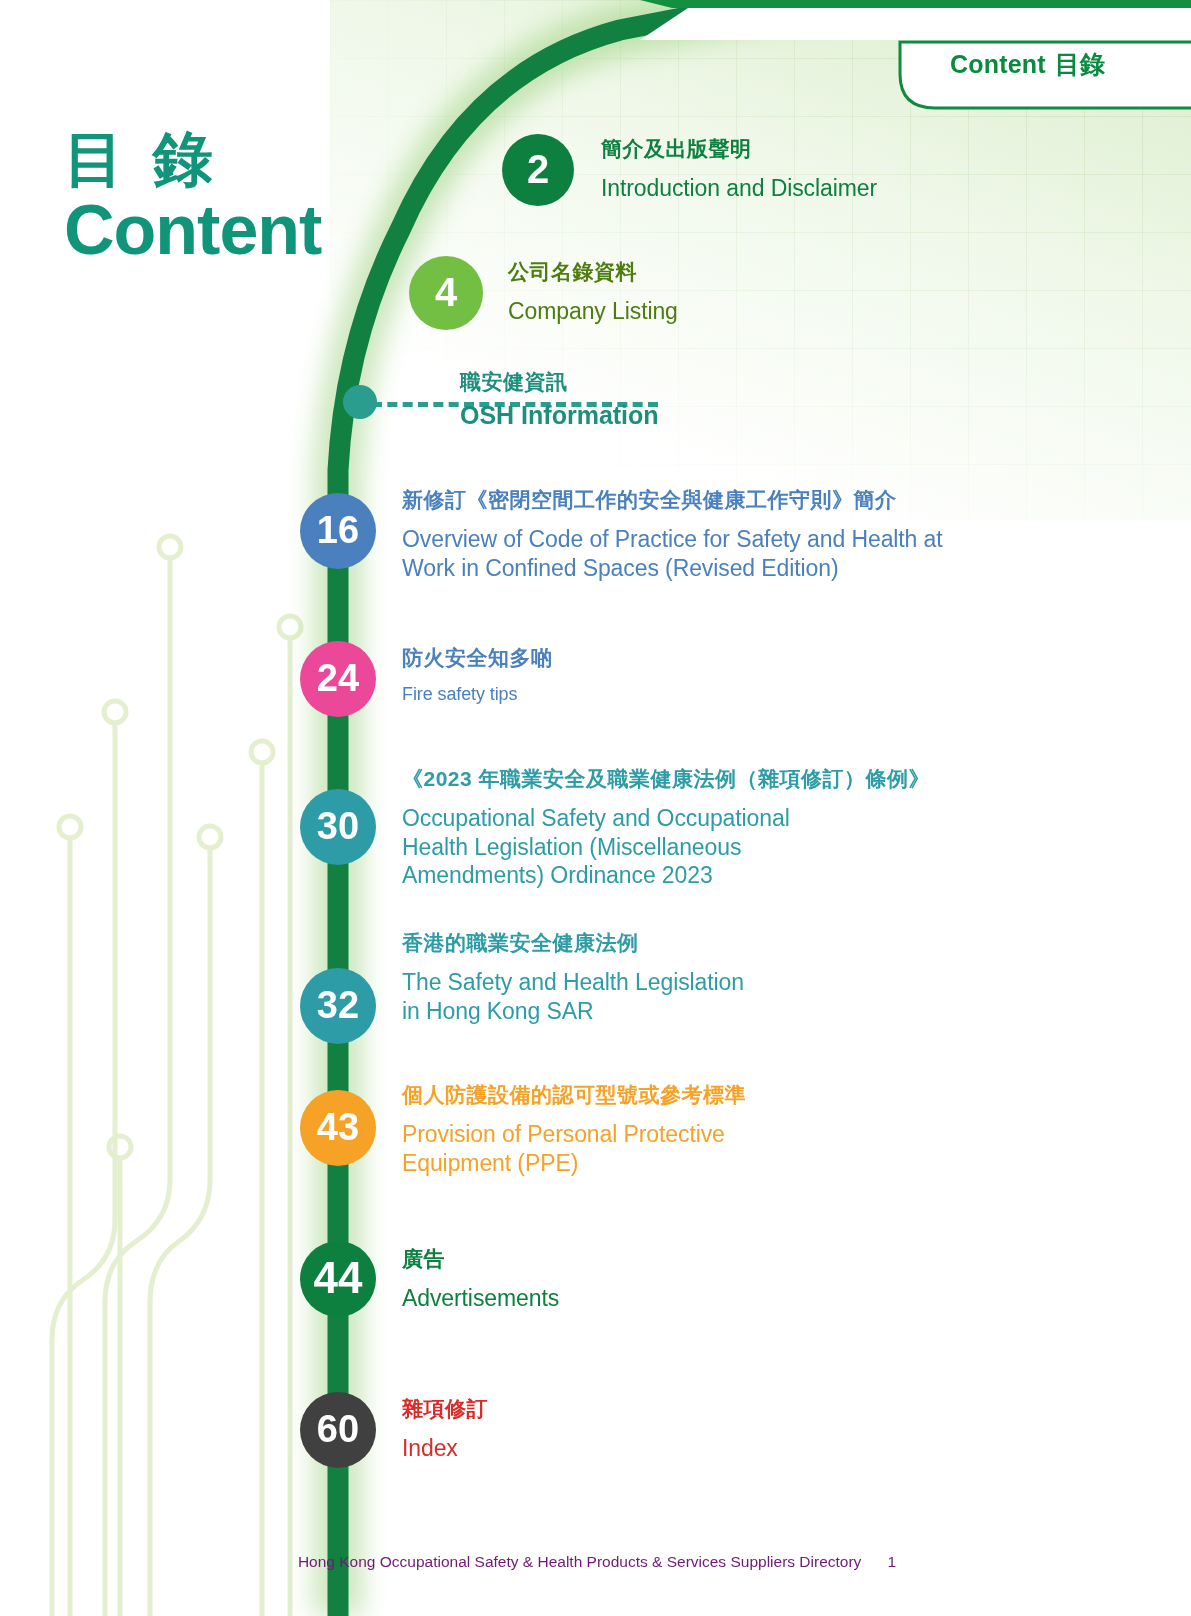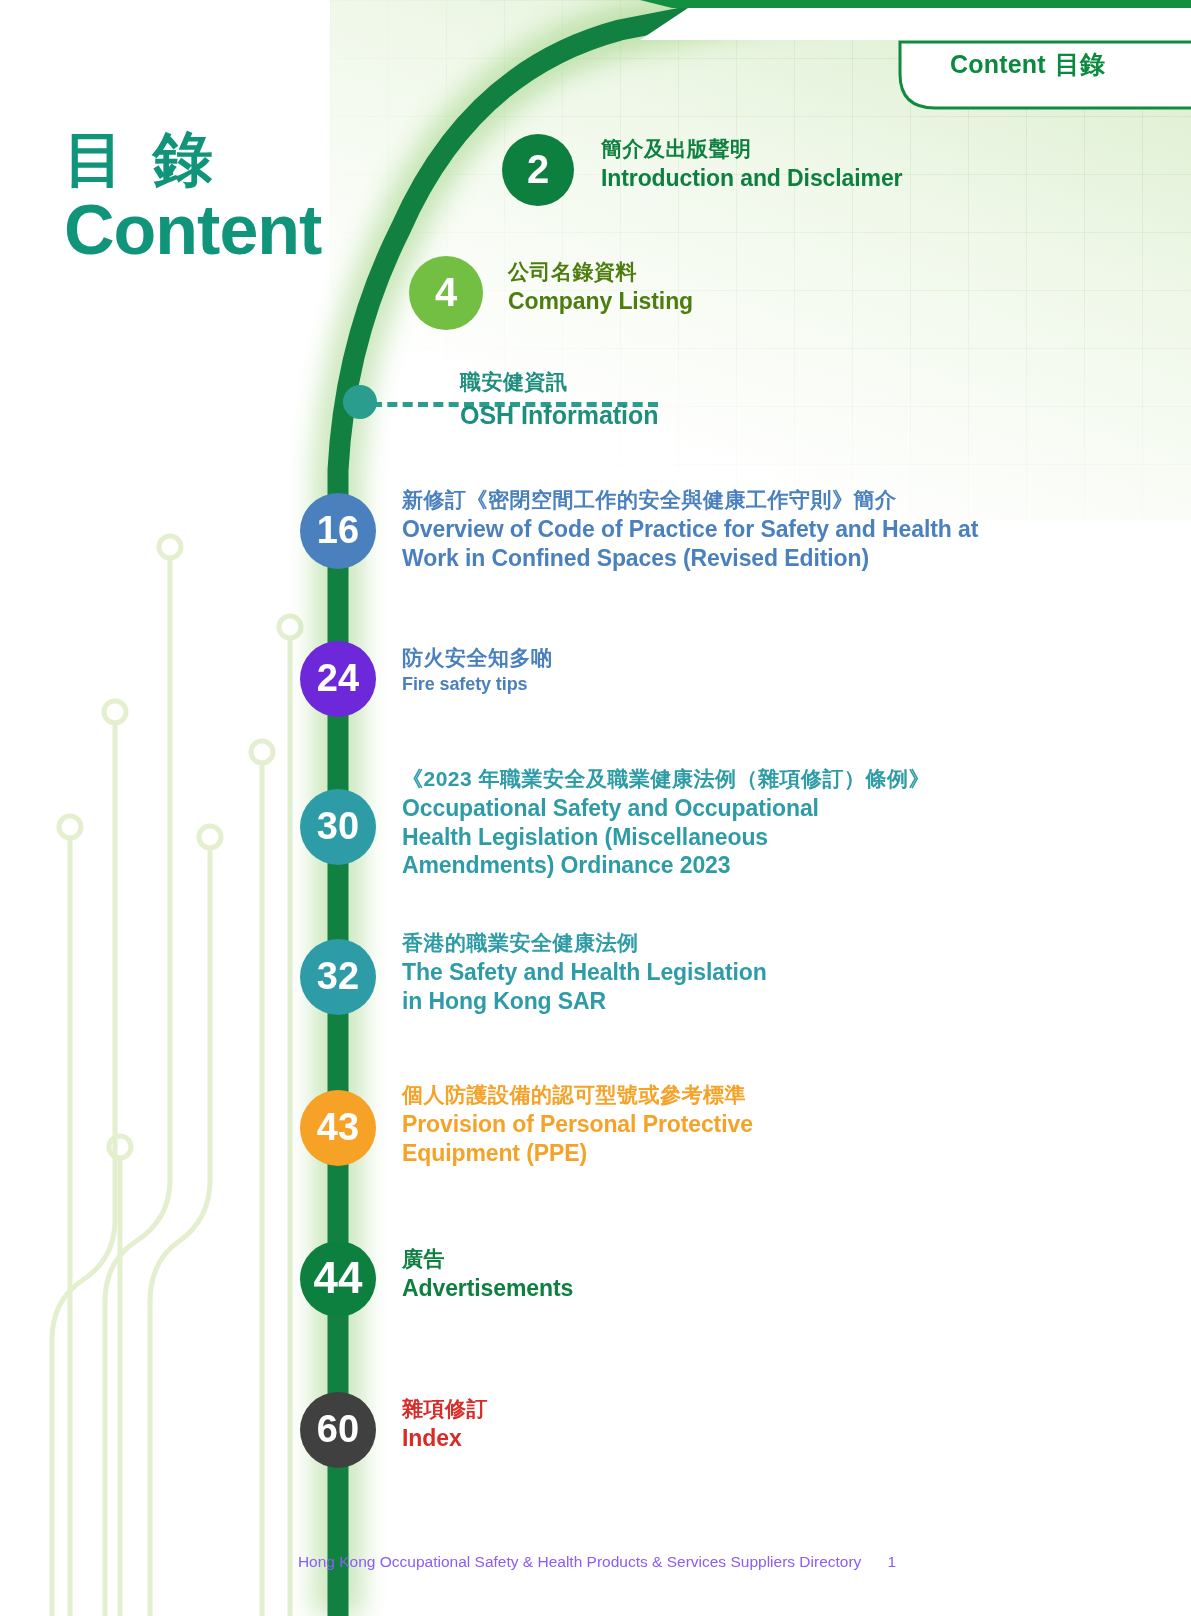--- a/index.html
+++ b/index.html
@@ -114,23 +114,23 @@
     line-height: 1.24;
   }
   .entry-cn {
     font-size: 21px;
     font-weight: 700;
     letter-spacing: 0.5px;
     white-space: nowrap;
   }
   .entry-en {
     font-size: 23px;
-    font-weight: 700;
+    font-weight: 400;
     letter-spacing: -0.1px;
-    margin-top: 2px;
+    margin-top: 12px;
   }
   .entry-en .ln { display: block; white-space: nowrap; }
 
   
   .osh-block { position: absolute; }
   .osh-cn {
     font-size: 21px;
     font-weight: 700;
     letter-spacing: 0.5px;
     color: #1d8e7d;
@@ -154,21 +154,21 @@
 
   
   .footer {
     position: absolute;
     left: 0;
     top: 1553px;
     width: 1006px;
     padding-right: 110px;
     text-align: right;
     font-size: 15.5px;
-    color: #8b5cf6;
+    color: #701a75;
     font-family: "Liberation Sans", "DejaVu Sans", sans-serif;
   }
   .footer .pagenum {
     display: inline-block;
     margin-left: 26px;
     font-weight: 400;
   }
 </style>
 </head>
 <body>
@@ -262,41 +262,41 @@
       <div class="node" style="width: 76px; height: 76px; left: 300px; top: 493px; background: rgb(74, 128, 189); font-size: 38px;">
         <span class="node-num">16</span>
       </div>
       <div class="entry-text" style="left: 402px; top: 487px; color: rgb(74, 128, 189);">
         <div class="entry-cn">新修訂《密閉空間工作的安全與健康工作守則》簡介</div>
         <div class="entry-en" style="font-size: 23px;">
           <span class="ln">Overview of Code of Practice for Safety and Health at</span>
           <span class="ln">Work in Confined Spaces (Revised Edition)</span>
         </div>
       </div>
-      <div class="node" style="width: 76px; height: 76px; left: 300px; top: 641px; background: #6d28d9; font-size: 38px;">
+      <div class="node" style="width: 76px; height: 76px; left: 300px; top: 641px; background: #ec4899; font-size: 38px;">
         <span class="node-num">24</span>
       </div>
       <div class="entry-text" style="left: 402px; top: 645px; color: rgb(74, 128, 189);">
         <div class="entry-cn">防火安全知多啲</div>
         <div class="entry-en" style="font-size: 18px;">
           <span class="ln">Fire safety tips</span>
         </div>
       </div>
       <div class="node" style="width: 76px; height: 76px; left: 300px; top: 789px; background: rgb(45, 156, 166); font-size: 38px;">
         <span class="node-num">30</span>
       </div>
       <div class="entry-text" style="left: 402px; top: 766px; color: rgb(45, 156, 166);">
         <div class="entry-cn">《2023 年職業安全及職業健康法例（雜項修訂）條例》</div>
         <div class="entry-en" style="font-size: 23px;">
           <span class="ln">Occupational Safety and Occupational</span>
           <span class="ln">Health Legislation (Miscellaneous</span>
           <span class="ln">Amendments) Ordinance 2023</span>
         </div>
       </div>
-      <div class="node" style="width: 76px; height: 76px; left: 300px; top: 939px; background: rgb(45, 156, 166); font-size: 38px; text-align: center;">
+      <div class="node" style="width: 76px; height: 76px; left: 300px; top: 968px; background: rgb(45, 156, 166); font-size: 38px; text-align: center;">
         <span class="node-num">32</span>
       </div>
       <div class="entry-text" style="left: 402px; top: 930px; color: rgb(45, 156, 166);">
         <div class="entry-cn">香港的職業安全健康法例</div>
         <div class="entry-en" style="font-size: 23px;">
           <span class="ln">The Safety and Health Legislation</span>
           <span class="ln">in Hong Kong SAR</span>
         </div>
       </div>
       <div class="node" style="width: 76px; height: 76px; left: 300px; top: 1090px; background: rgb(245, 162, 39); font-size: 38px;">

